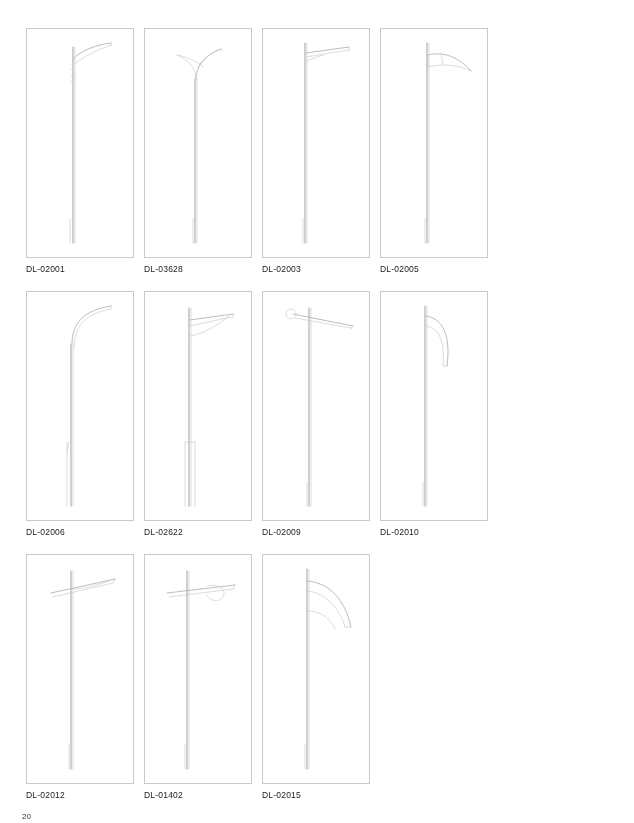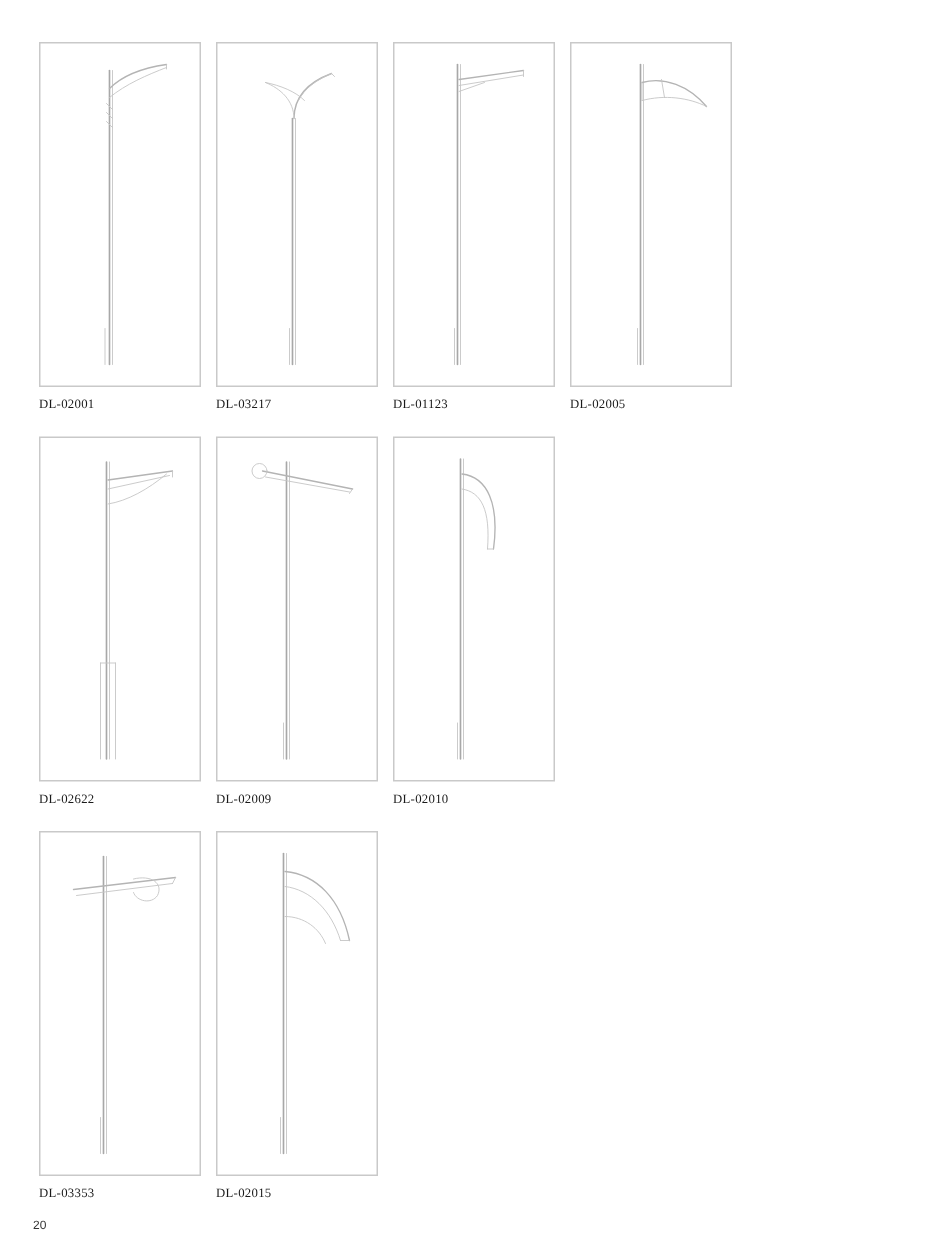--- a/index.html
+++ b/index.html
@@ -22,21 +22,20 @@
     height: 823px;
   }
   .grid {
     position: absolute;
     left: 26px;
     top: 28px;
     width: 584px;
     display: flex;
     flex-direction: column;
     gap: 16px;
-    font-family: Liberation Serif, serif;
   }
   .row {
     display: flex;
     flex-direction: row;
     gap: 10px;
   }
   .cell {
     width: 108px;
     display: flex;
     flex-direction: column;
@@ -120,36 +119,36 @@
             <path class="lamp-line pole" d="M50 50 L50 214"></path>
             <path class="lamp-line thin" d="M52 50 L52 214"></path>
             <path class="lamp-line" d="M51 50 C 51 36, 60 26, 76 20"></path>
             <path class="lamp-line thin" d="M51 50 C 51 38, 42 30, 32 26"></path>
             <path class="lamp-line thin" d="M32 26 C 42 28, 52 32, 58 38"></path>
             <path class="lamp-line thin" d="M76 20 C 66 24, 58 30, 54 38"></path>
             <path class="lamp-line thin" d="M76 20 L78 22"></path>
             <path class="lamp-line thin" d="M48 190 L48 214"></path>
           </svg>
         </div>
-        <div class="caption">DL-03217</div>
+        <div class="caption">DL-03628</div>
       </div>
 
       <div class="cell">
         <div class="frame">
           <svg viewBox="0 0 106 228">
             <path class="lamp-line pole" d="M42 14 L42 214"></path>
             <path class="lamp-line thin" d="M44 14 L44 214"></path>
             <path class="lamp-line" d="M43 24 L86 18"></path>
             <path class="lamp-line thin" d="M43 28 L86 21"></path>
             <path class="lamp-line thin" d="M86 18 L86 22"></path>
             <path class="lamp-line thin" d="M43 32 L60 26"></path>
             <path class="lamp-line thin" d="M40 190 L40 214"></path>
           </svg>
         </div>
-        <div class="caption">DL-01123</div>
+        <div class="caption">DL-02003</div>
       </div>
 
 
       <div class="cell">
         <div class="frame">
           <svg viewBox="0 0 106 228">
             <path class="lamp-line pole" d="M46 14 L46 214"></path>
             <path class="lamp-line thin" d="M48 14 L48 214"></path>
             <path class="lamp-line" d="M47 26 C 62 22, 78 28, 90 42"></path>
             <path class="lamp-line thin" d="M47 38 C 62 34, 78 36, 90 42"></path>
@@ -158,20 +157,34 @@
             <path class="lamp-line thin" d="M44 190 L44 214"></path>
           </svg>
         </div>
         <div class="caption">DL-02005</div>
       </div>
 
     </div>
 
     <div class="row">
 
+      <div class="cell">
+        <div class="frame">
+          <svg viewBox="0 0 106 228">
+            <path class="lamp-line pole" d="M44 52 L44 214"></path>
+            <path class="lamp-line thin" d="M46 52 L46 214"></path>
+            <path class="lamp-line" d="M45 52 C 45 30, 58 18, 84 14"></path>
+            <path class="lamp-line thin" d="M47 56 C 47 33, 60 21, 84 17"></path>
+            <path class="lamp-line thin" d="M84 14 L84 17"></path>
+            <path class="lamp-line thin" d="M40 150 L40 214"></path>
+            <path class="lamp-line thin" d="M42 150 L40 160"></path>
+          </svg>
+        </div>
+        <div class="caption">DL-02006</div>
+      </div>
 
 
       <div class="cell">
         <div class="frame">
           <svg viewBox="0 0 106 228">
             <path class="lamp-line pole" d="M44 16 L44 214"></path>
             <path class="lamp-line thin" d="M46 16 L46 214"></path>
             <path class="lamp-line" d="M45 28 L88 22"></path>
             <path class="lamp-line thin" d="M45 34 L86 25"></path>
             <path class="lamp-line thin" d="M45 44 C 58 42, 72 34, 84 24"></path>
@@ -211,35 +224,49 @@
           </svg>
         </div>
         <div class="caption">DL-02010</div>
       </div>
 
     </div>
 
     <div class="row">
 
 
+      <div class="cell">
+        <div class="frame">
+          <svg viewBox="0 0 106 228">
+            <path class="lamp-line pole" d="M44 16 L44 214"></path>
+            <path class="lamp-line thin" d="M46 16 L46 214"></path>
+            <path class="lamp-line" d="M24 38 L88 24"></path>
+            <path class="lamp-line thin" d="M26 42 L86 28"></path>
+            <path class="lamp-line thin" d="M45 34 C 58 34, 70 30, 82 26"></path>
+            <path class="lamp-line thin" d="M88 24 L86 28"></path>
+            <path class="lamp-line thin" d="M42 190 L42 214"></path>
+          </svg>
+        </div>
+        <div class="caption">DL-02012</div>
+      </div>
 
 
       <div class="cell">
         <div class="frame">
           <svg viewBox="0 0 106 228">
             <path class="lamp-line pole" d="M42 16 L42 214"></path>
             <path class="lamp-line thin" d="M44 16 L44 214"></path>
             <path class="lamp-line" d="M22 38 L90 30"></path>
             <path class="lamp-line thin" d="M24 42 L88 34"></path>
             <path class="lamp-line thin" d="M62 31 C 74 28, 82 34, 78 42 C 74 48, 64 46, 62 40"></path>
             <path class="lamp-line thin" d="M90 30 L88 34"></path>
             <path class="lamp-line thin" d="M40 190 L40 214"></path>
           </svg>
         </div>
-        <div class="caption">DL-03353</div>
+        <div class="caption">DL-01402</div>
       </div>
 
       <div class="cell">
         <div class="frame">
           <svg viewBox="0 0 106 228">
             <path class="lamp-line pole" d="M44 14 L44 214"></path>
             <path class="lamp-line thin" d="M46 14 L46 214"></path>
             <path class="lamp-line" d="M45 26 C 66 28, 82 44, 88 72"></path>
             <path class="lamp-line thin" d="M45 36 C 62 38, 76 52, 82 72"></path>
             <path class="lamp-line thin" d="M45 56 C 58 56, 68 64, 72 74"></path>

